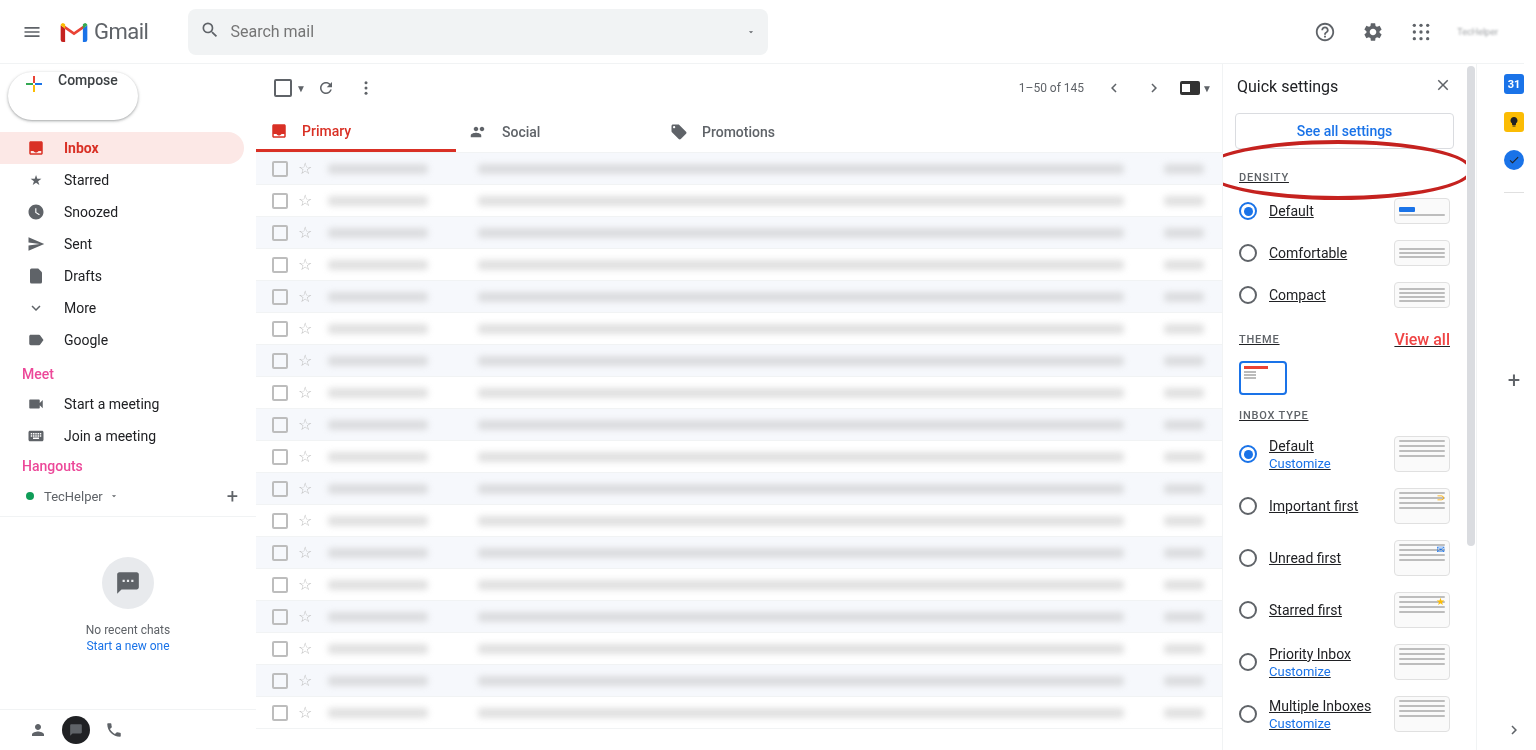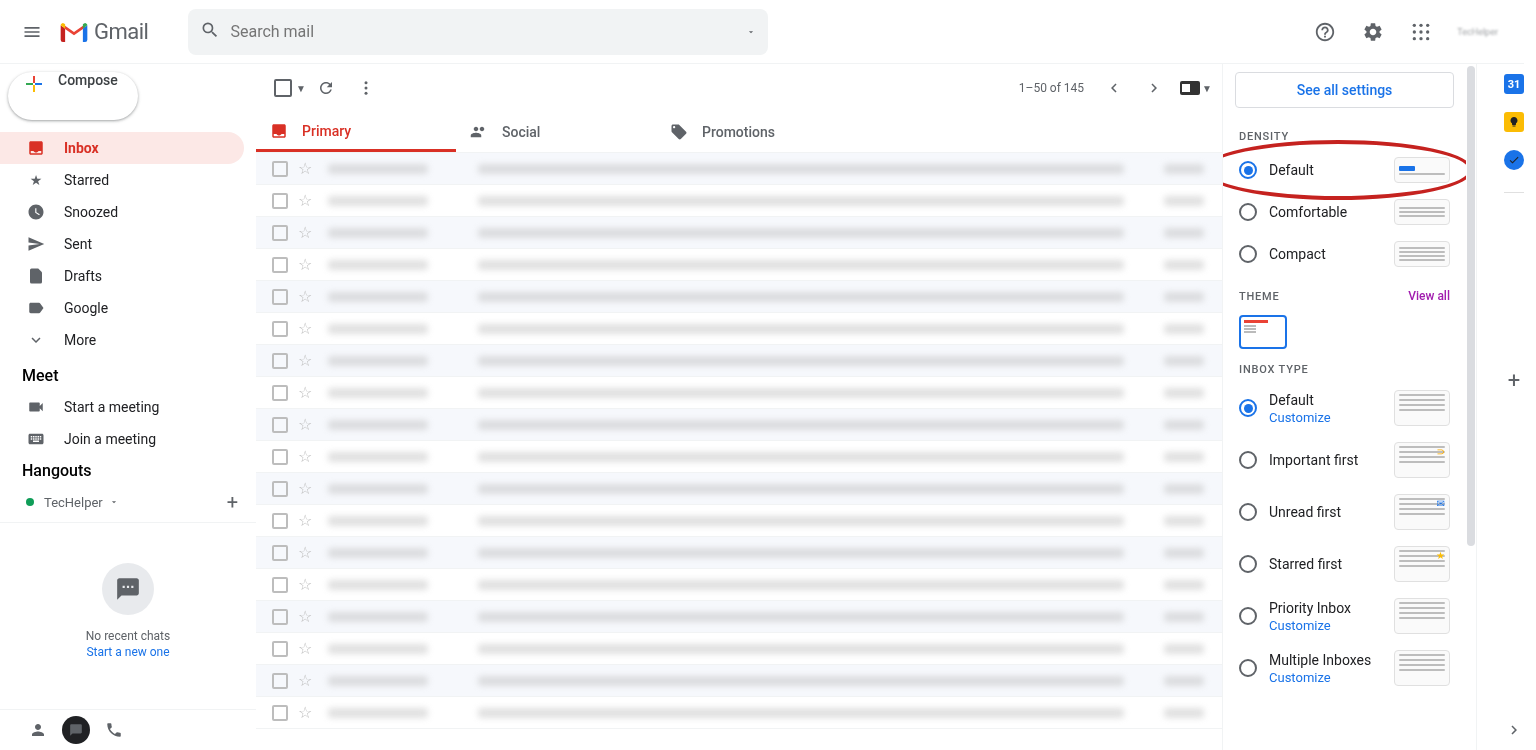--- a/index.html
+++ b/index.html
@@ -23,21 +23,21 @@
 .body { display: flex; flex: 1; overflow: hidden; }
 
 
 .sidebar { width: 256px; display: flex; flex-direction: column; padding-top: 8px; }
 .compose-btn { display: flex; gap: 12px; height: 48px; padding: 0 20px 0 14px; margin: 0 0 12px 8px; border-radius: 24px; box-shadow: 0 1px 2px rgba(60,64,67,.3), 0 1px 3px 1px rgba(60,64,67,.15); background: #fff; cursor: pointer; width: fit-content; font-size: 14px; color: #3c4043; font-weight: 500; }
 .nav-list { list-style: none; }
 .nav-item { display: flex; align-items: center; height: 32px; padding-left: 26px; border-radius: 0 16px 16px 0; cursor: pointer; gap: 18px; color: #202124; margin-right: 12px; }
 .nav-item.active { background: #fce8e6; color: #d93025; font-weight: 700; }
 .nav-item .nav-icon { width: 20px; display: flex; justify-content: center; color: #5f6368; }
 .nav-item.active .nav-icon { color: #d93025; }
-.section-header { padding: 10px 0 6px 22px; font-size: 16px; font-weight: 500; color: #000000; }
+.section-header { padding: 10px 0 6px 22px; font-size: 14px; font-weight: 500; color: #ec4899; }
 .hangouts-hdr { display: flex; justify-content: space-between; align-items: center; padding: 6px 18px 4px 22px; }
 .hangouts-user { display: flex; align-items: center; gap: 6px; font-size: 13px; color: #5f6368; }
 .presence-dot { width: 8px; height: 8px; background: #0f9d58; border-radius: 50%; display: inline-block; margin-right: 4px; margin-left: 4px; }
 .hangouts-body { flex: 1; display: flex; flex-direction: column; align-items: center; color: #5f6368; font-size: 12px; padding-top: 40px;}
 .chat-bubble-icon { width: 52px; height: 52px; background: #e8eaed; border-radius: 50%; display: flex; align-items: center; justify-content: center; margin-bottom: 14px; }
 .footer-icons { display: flex; justify-content: flex-start; gap: 10px; padding: 6px 10px 6px 24px; border-top: 1px solid #f1f3f4; }
 
 
 .main { flex: 1; display: flex; flex-direction: column; overflow: hidden; }
 .toolbar { display: flex; align-items: center; height: 48px; padding: 0 10px; }
@@ -55,27 +55,27 @@
 .email-row:nth-child(even) { background: #fff; }
 .checkbox { width: 16px; height: 16px; border: 2px solid #bdbdbd; border-radius: 2px; margin: 0 10px 0 6px; }
 .star { color: #bdbdbd; font-size: 16px; margin-right: 16px; }
 .blur-text { background: #bbb; border-radius: 4px; height: 10px; filter: blur(3px); opacity: 0.45; }
 .sender { width: 100px; margin-right: 50px; }
 .subject { flex: 1; margin-right: 40px; }
 .date { width: 40px; margin-right: 8px; }
 
 
 .quick-settings { width: 244px; border-left: 1px solid #f1f3f4; display: flex; flex-direction: column; overflow-y: auto; position: relative; }
-.qs-scroll { overflow-y: auto; flex: 1; padding: 0 2px 20px 2px; }
+.qs-scroll { overflow-y: auto; flex: 1; padding: 0 2px 20px 2px; text-decoration: underline; }
 .qs-header { display: flex; justify-content: space-between; align-items: center; padding: 12px 14px 8px 14px; }
 .qs-header h3 { font-size: 16px; font-weight: 400; }
 .see-all-btn { margin: 8px 12px; height: 36px; border: 1px solid #dadce0; border-radius: 4px; display: flex; align-items: center; justify-content: center; color: #1a73e8; font-size: 14px; font-weight: 500; cursor: pointer; position: relative; z-index: 2; background: #fff; }
 .highlight-ellipse { position: absolute; top: 76px; left: -20px; width: 270px; height: 60px; border: 4px solid #c5221f; border-radius: 50%; pointer-events: none; z-index: 3; }
 .qs-section-title { font-size: 11px; font-weight: 500; color: #5f6368; letter-spacing: 0.8px; padding: 14px 14px 6px 14px; display: flex; justify-content: space-between; align-items: center; }
-.qs-section-title a { color: #a21caf; font-size: 12px; font-weight: 500; letter-spacing: 0; cursor: pointer; }
+.qs-section-title a { color: #ef4444; font-size: 16px; font-weight: 500; letter-spacing: 0; cursor: pointer; }
 .density-opt, .inbox-opt { display: flex; align-items: center; justify-content: space-between; padding: 8px 14px; cursor: pointer; }
 .density-opt .radio-label, .inbox-opt .radio-label { display: flex; align-items: center; gap: 12px; font-size: 14px; }
 .radio { width: 18px; height: 18px; border: 2px solid #5f6368; border-radius: 50%; display: flex; align-items: center; justify-content: center; }
 .radio.checked { border-color: #1a73e8; }
 .radio.checked::after { content: ''; width: 9px; height: 9px; background: #1a73e8; border-radius: 50%; }
 .density-preview { width: 56px; height: 26px; border: 1px solid #e0e0e0; border-radius: 4px; background: #fafafa; display: flex; flex-direction: column; justify-content: center; gap: 2px; padding: 3px 4px; }
 .density-preview .line { height: 2px; background: #bdbdbd; border-radius: 1px; }
 .density-preview .line.accent { background: #1a73e8; height: 5px; width: 16px; border-radius: 1px; align-self: flex-start; }
 .theme-thumb { width: 48px; height: 34px; border: 2px solid #1a73e8; border-radius: 4px; margin: 6px 0 0 14px; background: #fff; position: relative; padding: 3px; }
 .theme-thumb .tl1 { height: 3px; width: 24px; background: #ea4335; margin-bottom: 2px; }
@@ -205,32 +205,32 @@
             <span class="nav-icon">
               <svg width="18" height="18" viewBox="0 0 24 24">
                 <path d="M6 2h9l5 5v13a2 2 0 01-2 2H6a2 2 0 01-2-2V4a2 2 0 012-2z"></path>
               </svg>
             </span>
             <span>Drafts</span>
           </li>
         <li class="nav-item">
             <span class="nav-icon">
               <svg width="18" height="18" viewBox="0 0 24 24">
+                <path d="M16.59 8.59L12 13.17 7.41 8.59 6 10l6 6 6-6z"></path>
+              </svg>
+            </span>
+            <span>More</span>
+          </li>
+        <li class="nav-item">
+            <span class="nav-icon">
+              <svg width="18" height="18" viewBox="0 0 24 24">
                 <path d="M17.63 5.84C17.27 5.33 16.67 5 16 5L5 5.01C3.9 5.01 3 5.9 3 7v10c0 1.1.9 1.99 2 1.99L16 19c.67 0 1.27-.33 1.63-.84L22 12l-4.37-6.16z"></path>
               </svg>
             </span>
             <span>Google</span>
-          </li>
-        <li class="nav-item">
-            <span class="nav-icon">
-              <svg width="18" height="18" viewBox="0 0 24 24">
-                <path d="M16.59 8.59L12 13.17 7.41 8.59 6 10l6 6 6-6z"></path>
-              </svg>
-            </span>
-            <span>More</span>
           </li>
       </ul>
       <div class="section-header">Meet</div>
       <ul class="nav-list">
         <li class="nav-item">
             <span class="nav-icon">
               <svg width="18" height="18" viewBox="0 0 24 24">
                 <path d="M17 10.5V7c0-.55-.45-1-1-1H4c-.55 0-1 .45-1 1v10c0 .55.45 1 1 1h12c.55 0 1-.45 1-1v-3.5l4 4v-11l-4 4z"></path>
               </svg>
             </span>
@@ -466,20 +466,28 @@
     <span class="star">☆</span>
     <div class="blur-text sender"></div>
     <div class="blur-text subject" style="width:69%;"></div>
     <div class="blur-text date"></div>
           </div>
         </div>
     </div>
 
     <div class="quick-settings">
       <div class="highlight-ellipse"></div>
+      <div class="qs-header">
+        <h3>Quick settings</h3>
+        <span style="cursor:pointer; color:#5f6368;">
+          <svg width="18" height="18" viewBox="0 0 24 24">
+              <path d="M19 6.41L17.59 5 12 10.59 6.41 5 5 6.41 10.59 12 5 17.59 6.41 19 12 13.41 17.59 19 19 17.59 13.41 12z"></path>
+            </svg>
+        </span>
+      </div>
       <div class="see-all-btn">
         <span>See all settings</span>
       </div>
       <div class="qs-scroll">
         <div class="qs-section-title">DENSITY</div>
         <div class="density-opt">
           <div class="radio-label">
               <span class="radio checked"></span>
               <span>Default</span>
             </div>

